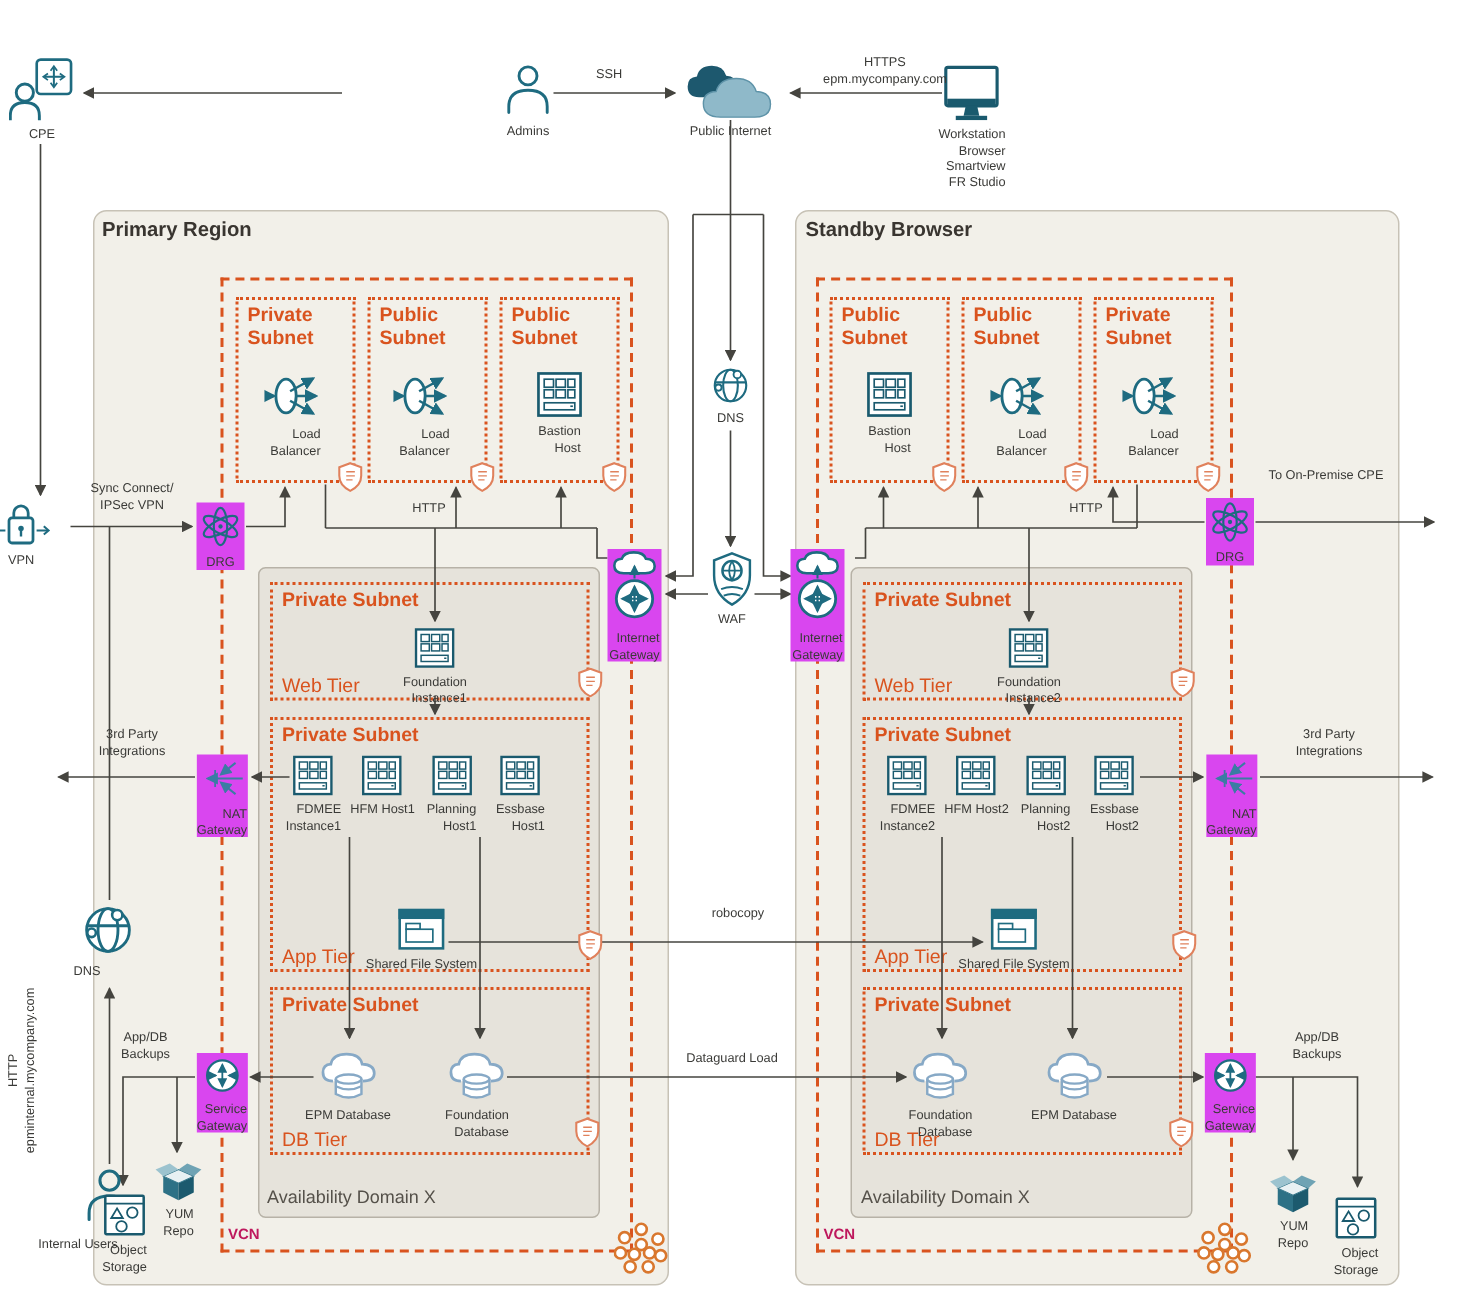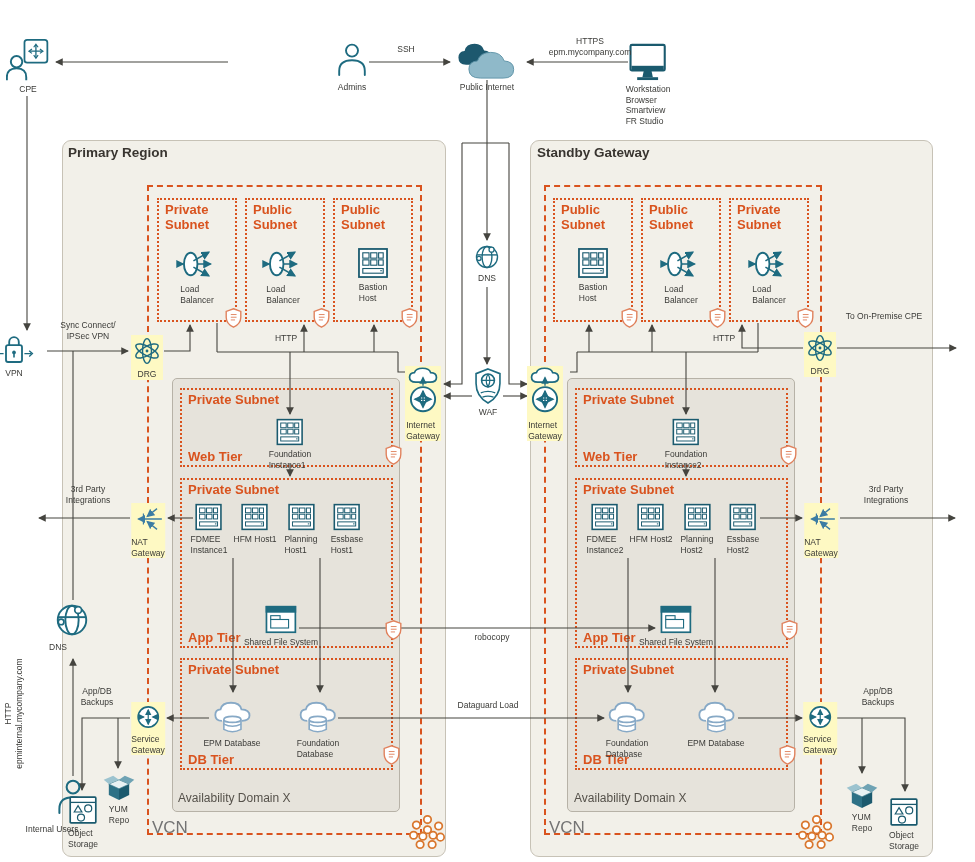--- a/index.html
+++ b/index.html
@@ -3,27 +3,27 @@
 <meta charset="utf-8">
 <style>
   *{margin:0;padding:0;box-sizing:border-box}
   body{background:#fff}
   #cv{position:relative;width:975px;height:862px;font-family:"Liberation Sans",sans-serif;background:#fff;overflow:hidden}
   .region{position:absolute;background:#F2F0E9;border:1.5px solid #C7C2B6;border-radius:9px}
   .adbox{position:absolute;background:#E6E3DB;border:1px solid #B7B2A7;border-radius:5px}
   .vcnbox{position:absolute;border:2px dashed #D9531E}
   .subnet{position:absolute;border:2px dotted #D9531E}
   .sub-title{position:absolute;top:3px;left:6px;color:#D9531E;font-weight:bold;font-size:13px;line-height:1.12;white-space:pre-line}
-  .tier{position:absolute;bottom:1px;left:6px;color:#D9531E;font-weight:bold;font-size:13px}
+  .tier{position:absolute;bottom:1px;left:6px;color:#D9531E;font-weight:normal;font-size:13px}
   .rg-title{position:absolute;font-size:13.5px;font-weight:bold;color:#393530}
-  .vcn-label{position:absolute;font-size:17px;font-weight:normal;color:#737373}
+  .vcn-label{position:absolute;font-size:10px;font-weight:bold;color:#be185d}
   .ad-label{position:absolute;font-size:12px;color:#55514A}
   .node{position:absolute;transform:translateX(-50%);display:flex;flex-direction:column;align-items:center}
-  .node.mask{background:#fef9c3}
-  .cap{font-size:8.5px;color:#3A3A37;text-align:left;line-height:1.25;white-space:pre-line;margin-top:2px;width:max-content}
+  .node.mask{background:#d946ef}
+  .cap{font-size:8.5px;color:#3A3A37;text-align:right;line-height:1.25;white-space:pre-line;margin-top:2px;width:max-content}
   .wlabel{position:absolute;transform:translateX(-50%);font-size:8.5px;color:#3A3A37;text-align:center;line-height:1.25;white-space:pre-line;width:max-content}
   .rot{transform:rotate(-90deg);width:150px!important;text-align:center}
   .shield,.hc{position:absolute}
   #wires{position:absolute;left:0;top:0;pointer-events:none}
   #wires polyline{fill:none;stroke:#45443F;stroke-width:1.1}
   #wires .aw{marker-end:url(#ma)}
   .teal{color:#1E6B80}.tdark{color:#1A5A6E}.dbc{color:#87A9C6}.natc{color:#3B7CA3}.shc{color:#E0815C}.hcc{color:#D9772E}
 </style>
 </head>
 <body>
@@ -218,21 +218,21 @@
         </g>
       </symbol>
 </defs>
 </svg>
 
 <div id="cv">
 
   <div class="region" style="left:62px;top:140px;width:384px;height:717px"></div>
   <div class="region" style="left:530px;top:140px;width:403px;height:717px"></div>
   <div class="rg-title" style="left:68px;top:145px">Primary Region</div>
-  <div class="rg-title" style="left:537px;top:145px">Standby Gateway</div>
+  <div class="rg-title" style="left:537px;top:145px">Standby Browser</div>
 
   <div class="vcnbox" style="left:147px;top:185px;width:275px;height:650px"></div>
   <div class="vcnbox" style="left:544px;top:185px;width:278px;height:650px"></div>
 
   <div class="adbox" style="left:172px;top:378px;width:228px;height:434px"></div>
   <div class="adbox" style="left:567px;top:378px;width:228px;height:434px"></div>
 
   <div class="subnet" style="left:157px;top:198px;width:80px;height:124px">
       <div class="sub-title">Private
 Subnet</div>
@@ -677,21 +677,21 @@
 epm.mycompany.com</div>
   <div class="wlabel" style="left:88px;top:320px">Sync Connect/
 IPSec VPN</div>
   <div class="wlabel" style="left:286px;top:333px">HTTP</div>
   <div class="wlabel" style="left:724px;top:333px">HTTP</div>
   <div class="wlabel" style="left:884px;top:311px">To On-Premise CPE</div>
   <div class="wlabel" style="left:88px;top:484px">3rd Party
 Integrations</div>
   <div class="wlabel" style="left:886px;top:484px">3rd Party
 Integrations</div>
-  <div class="wlabel" style="left:492px;top:632px">robocopy</div>
+  <div class="wlabel" style="left:492px;top:603px">robocopy</div>
   <div class="wlabel" style="left:488px;top:700px">Dataguard Load</div>
   <div class="wlabel" style="left:97px;top:686px">App/DB
 Backups</div>
   <div class="wlabel" style="left:878px;top:686px">App/DB
 Backups</div>
   <div class="wlabel" style="left:58px;top:642px">DNS</div>
   <div class="wlabel" style="left:52px;top:824px">Internal Users</div>
   <div class="wlabel rot" style="left:-61px;top:703px">HTTP
 epminternal.mycompany.com</div>
 

